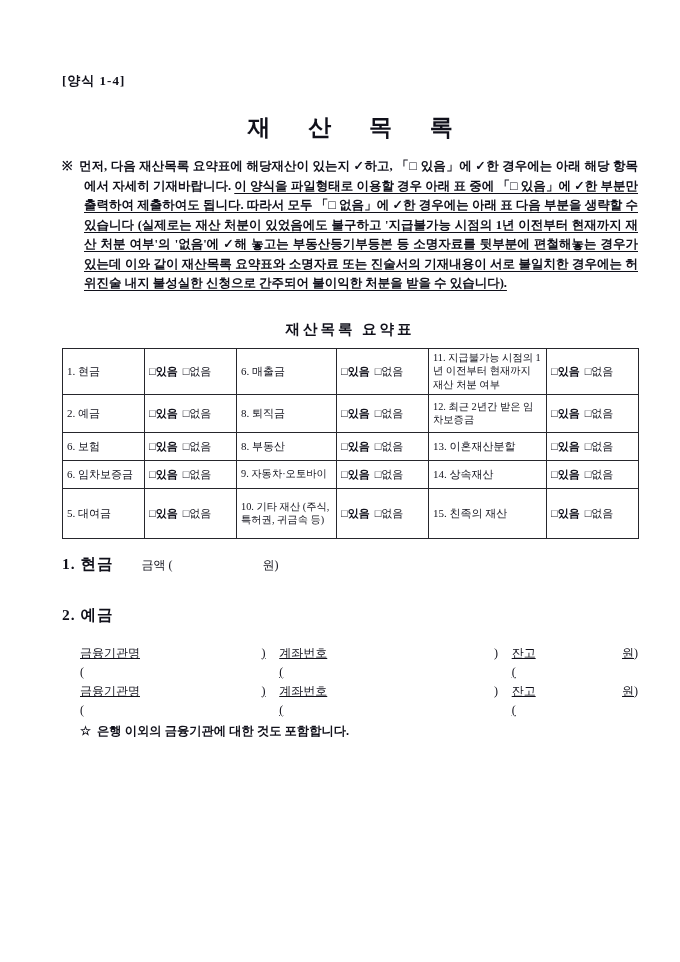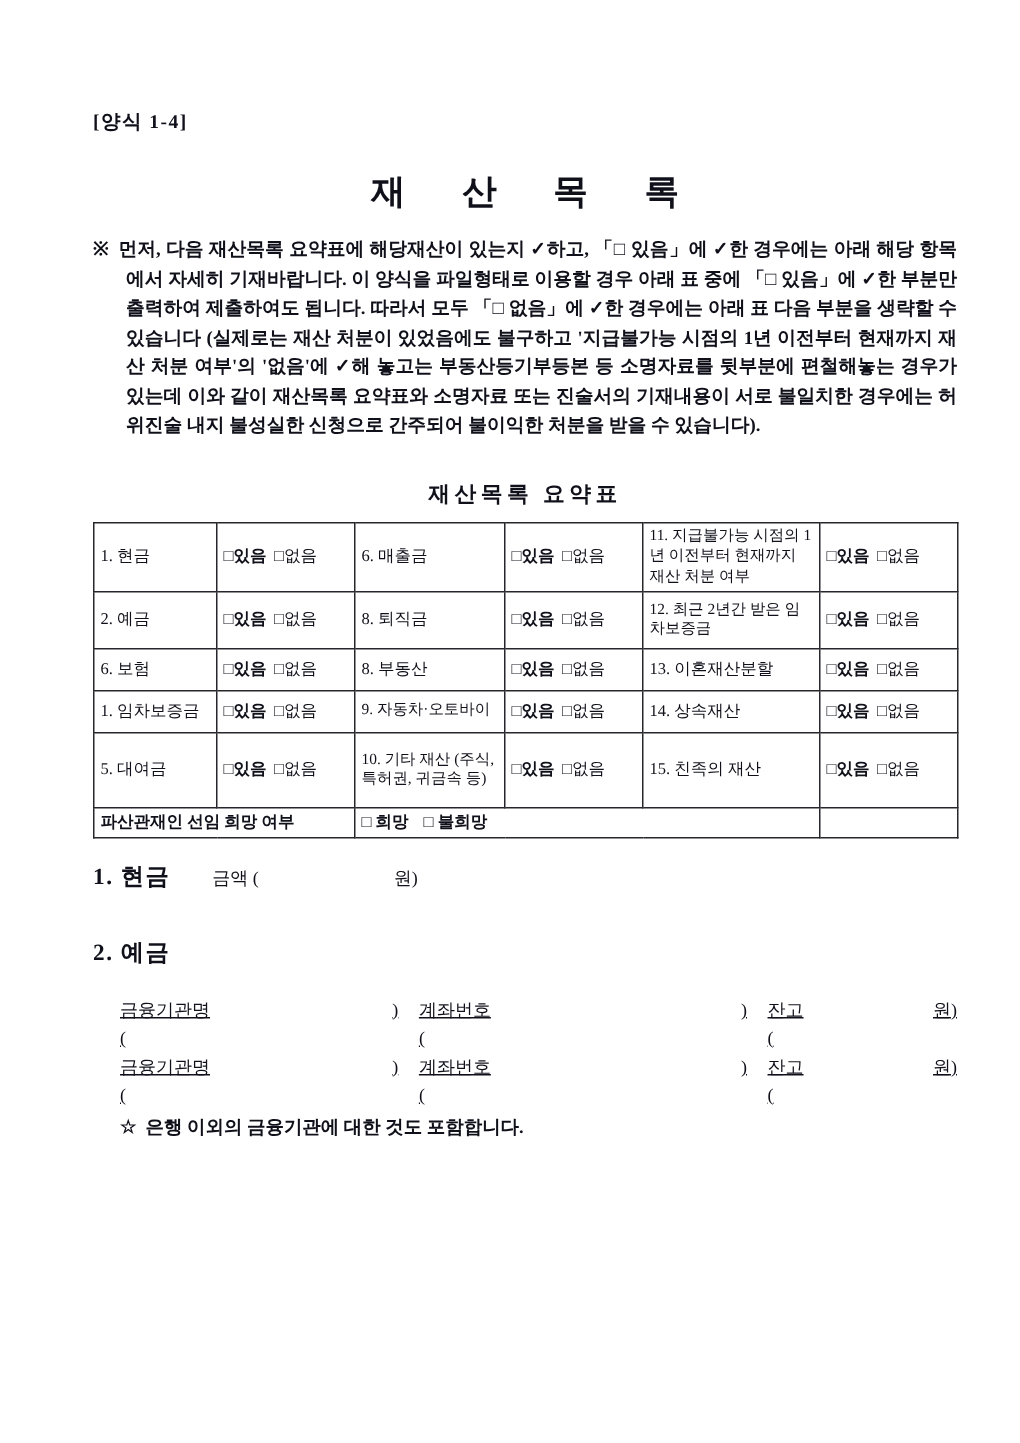--- a/index.html
+++ b/index.html
@@ -24,21 +24,21 @@
   }
   .intro {
     margin-top: 14px;
     font-size: 12.5px; font-weight: bold;
     line-height: 19.5px;
     text-align: justify;
     word-break: break-all;
     padding-left: 22px; text-indent: -22px;
   }
   .intro .marker { margin-right: 6px; }
-  .u { text-underline-offset: 3px; }
+  .u { text-decoration: underline; text-underline-offset: 3px; }
   .table-title {
     margin-top: 26px;
     text-align: center;
     font-size: 14.5px; font-weight: bold;
     letter-spacing: 3px;
   }
   table.summary {
     margin-top: 9px;
     width: 576px;
     border-collapse: collapse;
@@ -134,41 +134,34 @@
       </tr>
       <tr class="r3">
         <td>6. 보험</td>
         <td class="chk"><span class="opt">□있음</span><span class="opt">□없음</span></td>
         <td>8. 부동산</td>
         <td class="chk"><span class="opt">□있음</span><span class="opt">□없음</span></td>
         <td>13. 이혼재산분할</td>
         <td class="chk"><span class="opt">□있음</span><span class="opt">□없음</span></td>
       </tr>
       <tr class="r4">
-        <td>1. 임차보증금</td>
+        <td>6. 임차보증금</td>
         <td class="chk"><span class="opt">□있음</span><span class="opt">□없음</span></td>
         <td class="small">9. 자동차·오토바이</td>
         <td class="chk"><span class="opt">□있음</span><span class="opt">□없음</span></td>
         <td>14. 상속재산</td>
         <td class="chk"><span class="opt">□있음</span><span class="opt">□없음</span></td>
       </tr>
       <tr class="r5">
         <td>5. 대여금</td>
         <td class="chk"><span class="opt">□있음</span><span class="opt">□없음</span></td>
         <td class="small">10. 기타 재산 (주식, 특허권, 귀금속 등)</td>
         <td class="chk"><span class="opt">□있음</span><span class="opt">□없음</span></td>
         <td>15. 친족의 재산</td>
         <td class="chk"><span class="opt">□있음</span><span class="opt">□없음</span></td>
-      </tr>
-      <tr class="rf">
-        <td colspan="2" class="footer-label">파산관재인 선임 희망 여부</td>
-        <td colspan="3" class="footer-opts">
-          <span class="opt">□ 희망</span><span class="opt">□ 불희망</span>
-        </td>
-        <td></td>
       </tr>
     </tbody>
   </table>
 
   <div class="cash-line">
     <span class="sec-head">1. 현금</span>
     <span class="amount-label">금액 (</span>
     <span class="blank w90"></span>
     <span class="unit">원)</span>
   </div>

